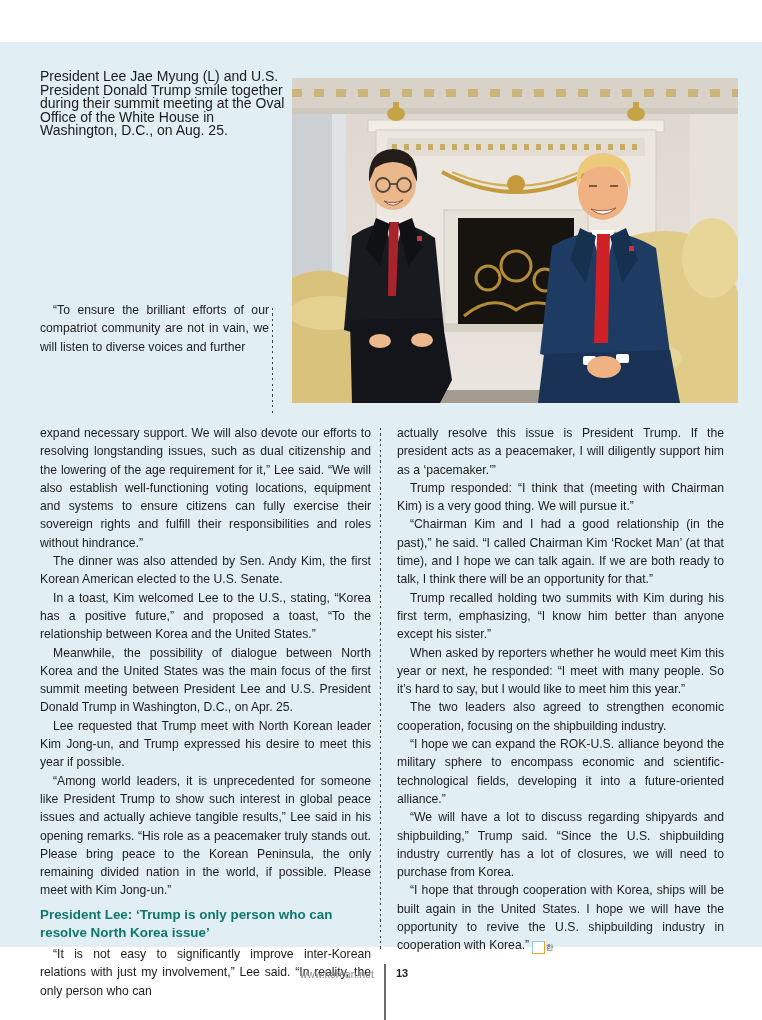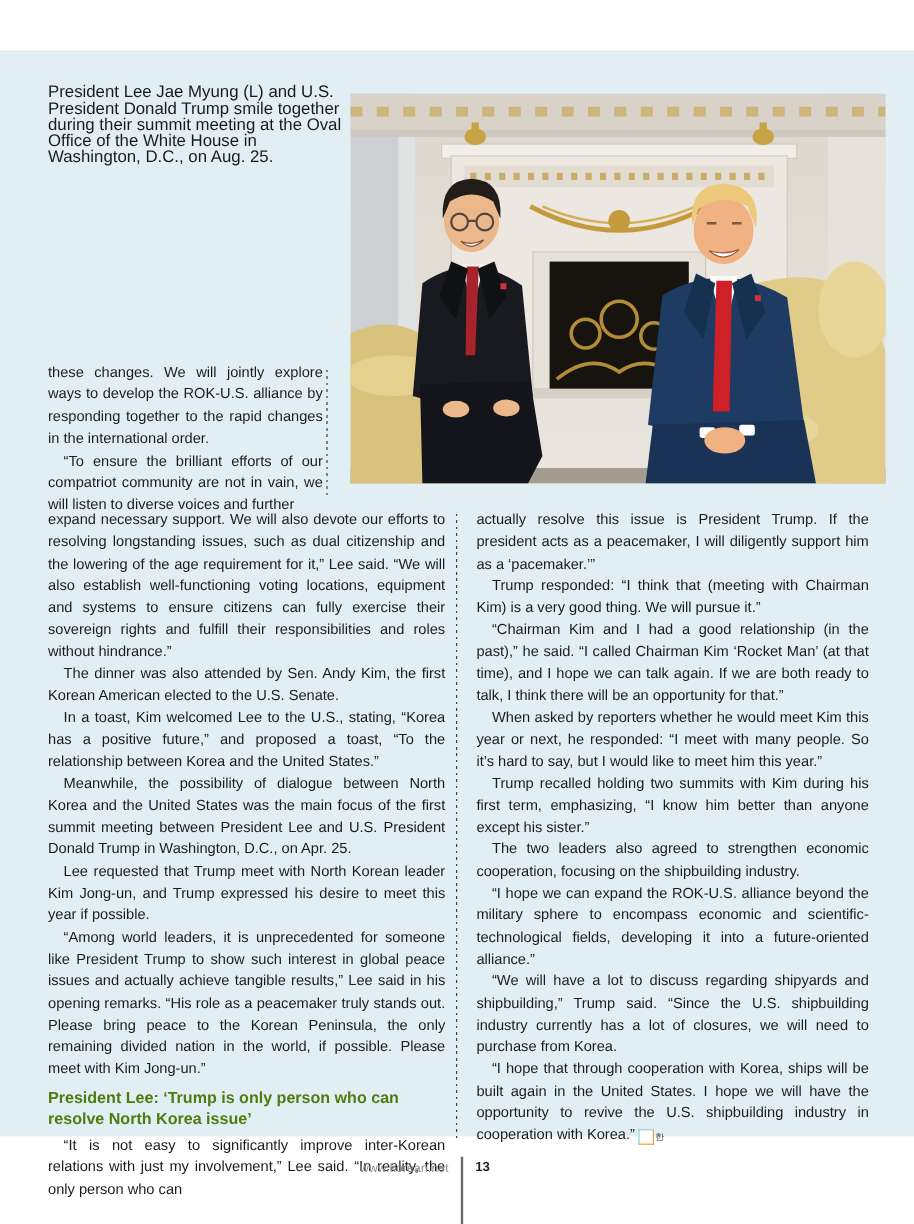--- a/index.html
+++ b/index.html
@@ -38,21 +38,21 @@
   .col { position:absolute; top:424px; }
   .col-left  { left:40px;  width:331px; }
   .col-right { left:397px; width:327px; }
   .col p {
     margin:0; font-size:12.2px; line-height:18.3px; text-align:justify;
     color:#1c1c1e; text-indent:13px;
   }
   .col p.cont { text-indent:0; }
   .subhead {
     margin:6px 0 2px; font-size:13.4px; line-height:18.6px;
-    color:#4d7c0f; font-weight:bold; text-align:left;
+    color:#0f766e; font-weight:bold; text-align:left;
   }
   .endmark {
     display:inline-block; width:11px; height:11px; margin-left:3px;
     background:#ffffff; border:1px solid #f0a12c;
     border-top-color:#8fcbe4; border-left-color:#8fcbe4;
     font-size:7.5px; line-height:11px; text-align:center; color:#3c3c3c;
     vertical-align:-1px;
   }
   .footer-site {
     position:absolute; right:388px; top:969px;
@@ -148,21 +148,20 @@
         <path d="M252,276 L378,272 L388,325 L246,325 Z" fill="#1a3256"></path>
         <rect x="291" y="278" width="13" height="9" rx="2" fill="#ffffff"></rect>
         <rect x="324" y="276" width="13" height="9" rx="2" fill="#ffffff"></rect>
         <ellipse cx="312" cy="289" rx="17" ry="11" fill="#f0b183"></ellipse>
         <rect x="337" y="168" width="5" height="5" fill="#c8353b"></rect>
       </g>
     </svg>
   </figure>
 
   <div class="intro">
-    <p>these changes. We will jointly explore ways to develop the ROK-U.S. alliance by responding together to the rapid changes in the international order.</p>
     <p class="ind">“To ensure the brilliant efforts of our compatriot community are not in vain, we will listen to diverse voices and further</p>
   </div>
   <div class="dashv divider-intro"></div>
 
   <div class="col col-left">
     <p class="cont">expand necessary support. We will also devote our efforts to resolving longstanding issues, such as dual citizenship and the lowering of the age requirement for it,” Lee said. “We will also establish well-functioning voting locations, equipment and systems to ensure citizens can fully exercise their sovereign rights and fulfill their responsibilities and roles without hindrance.”</p>
     <p>The dinner was also attended by Sen. Andy Kim, the first Korean American elected to the U.S. Senate.</p>
     <p>In a toast, Kim welcomed Lee to the U.S., stating, “Korea has a positive future,” and proposed a toast, “To the relationship between Korea and the United States.”</p>
     <p>Meanwhile, the possibility of dialogue between North Korea and the United States was the main focus of the first summit meeting between President Lee and U.S. President Donald Trump in Washington, D.C., on Apr. 25.</p>
     <p>Lee requested that Trump meet with North Korean leader Kim Jong-un, and Trump expressed his desire to meet this year if possible.</p>
@@ -170,22 +169,22 @@
     <h3 class="subhead">President Lee: ‘Trump is only person who can resolve North Korea issue’</h3>
     <p>“It is not easy to significantly improve inter-Korean relations with just my involvement,” Lee said. “In reality, the only person who can</p>
   </div>
 
   <div class="dashv divider-col"></div>
 
   <div class="col col-right">
     <p class="cont">actually resolve this issue is President Trump. If the president acts as a peacemaker, I will diligently support him as a ‘pacemaker.’”</p>
     <p>Trump responded: “I think that (meeting with Chairman Kim) is a very good thing. We will pursue it.”</p>
     <p>“Chairman Kim and I had a good relationship (in the past),” he said. “I called Chairman Kim ‘Rocket Man’ (at that time), and I hope we can talk again. If we are both ready to talk, I think there will be an opportunity for that.”</p>
+    <p>Trump recalled holding two summits with Kim during his first term, emphasizing, “I know him better than anyone except his sister.”</p>
     <p>When asked by reporters whether he would meet Kim this year or next, he responded: “I meet with many people. So it’s hard to say, but I would like to meet him this year.”</p>
-    <p>Trump recalled holding two summits with Kim during his first term, emphasizing, “I know him better than anyone except his sister.”</p>
     <p>The two leaders also agreed to strengthen economic cooperation, focusing on the shipbuilding industry.</p>
     <p>“I hope we can expand the ROK-U.S. alliance beyond the military sphere to encompass economic and scientific-technological fields, developing it into a future-oriented alliance.”</p>
     <p>“We will have a lot to discuss regarding shipyards and shipbuilding,” Trump said. “Since the U.S. shipbuilding industry currently has a lot of closures, we will need to purchase from Korea.</p>
     <p><span>“I hope that through cooperation with Korea, ships will be built again in the United States. I hope we will have the opportunity to revive the U.S. shipbuilding industry in cooperation with Korea.”</span><span class="endmark">한</span></p>
   </div>
 
   <span class="footer-site">www.korean.net</span>
   <span class="footer-rule"></span>
   <span class="footer-page">13</span>
 </div>

